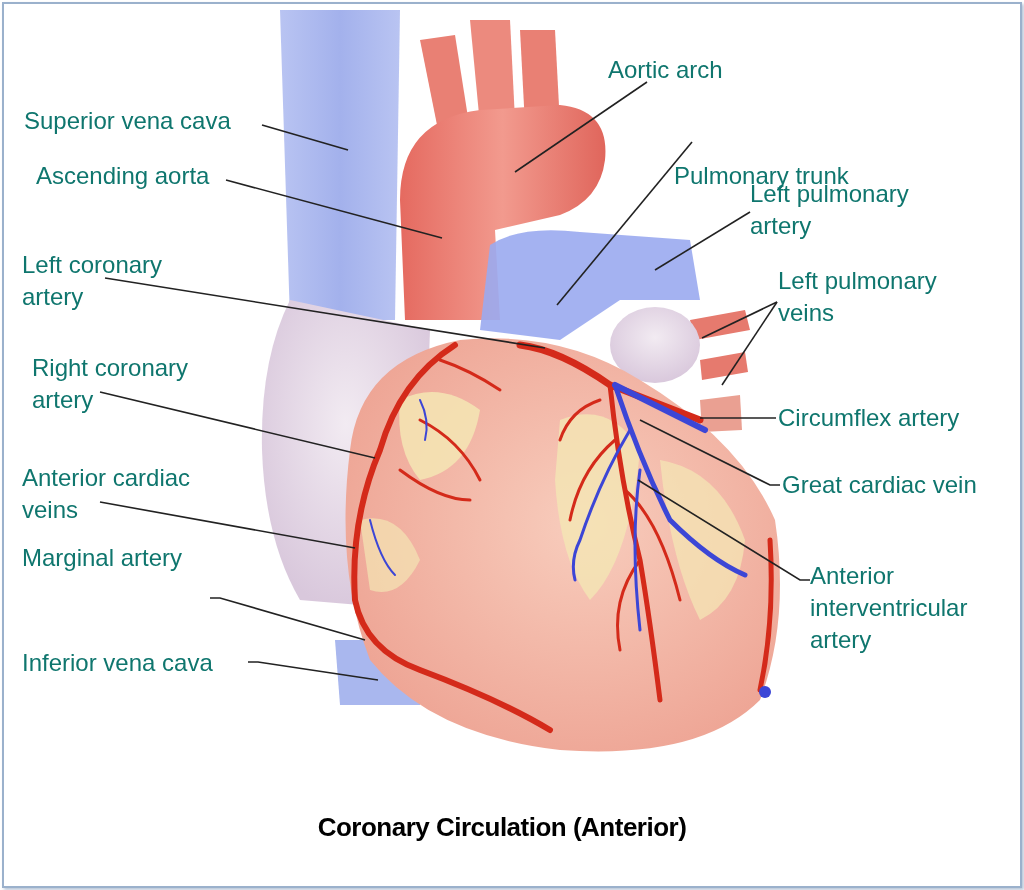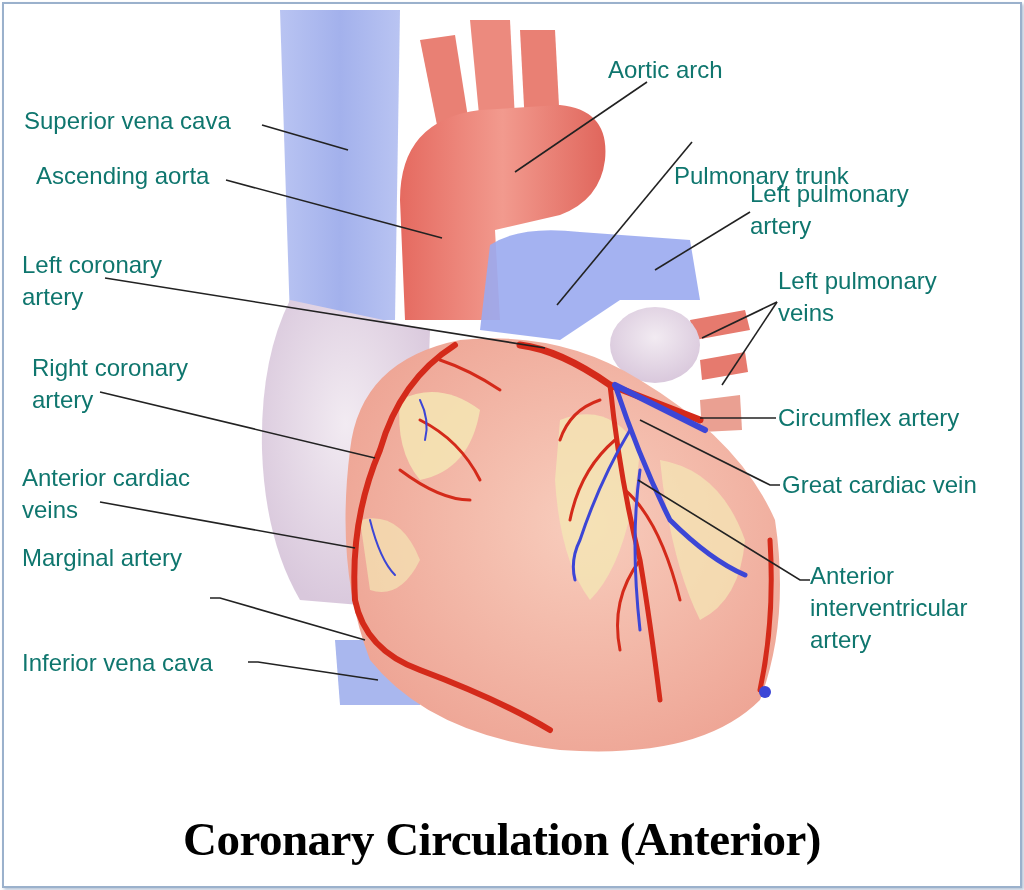--- a/index.html
+++ b/index.html
@@ -1,20 +1,20 @@
 <!DOCTYPE html>
 <html><head>
 <meta charset="utf-8">
 <style>
   html, body { margin:0; padding:0; background:#ffffff; }
   body { width:1024px; height:890px; position:relative; overflow:hidden; font-family:"Liberation Sans", sans-serif; }
   .frame { position:absolute; left:2px; top:2px; width:1016px; height:882px; border:2px solid #9bb1cc; box-shadow: 2px 2px 3px #b8c6d8; background:#fff; }
   svg.art { position:absolute; left:0; top:0; }
   .label { position:absolute; font-size:24px; color:#0f766e; line-height:32px; white-space:pre; }
-  .title { position:absolute; left:0; width:1004px; top:812px; text-align:center; font-size:47px; font-weight:bold; color:#000; letter-spacing:-0.5px;font-family:Liberation Serif, serif; }
+  .title { position:absolute; left:0; width:1004px; top:812px; text-align:center; font-size:26px; font-weight:bold; color:#000; letter-spacing:-0.5px; }
 </style>
 </head>
 <body>
 
 <div class="frame"></div>
 
 <svg class="art" width="1024" height="890" viewBox="0 0 1024 890">
   <defs>
     <linearGradient id="svc" x1="0" x2="1">
       <stop offset="0" stop-color="#b9c4f2"></stop>

